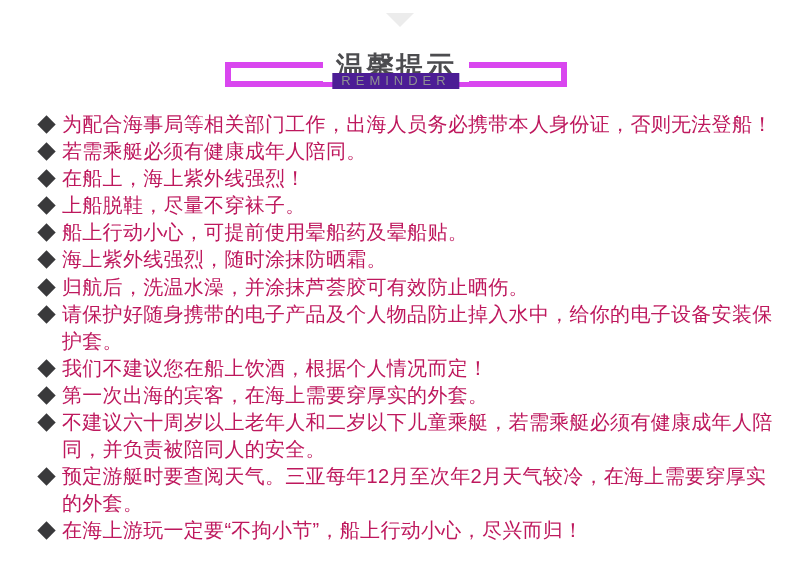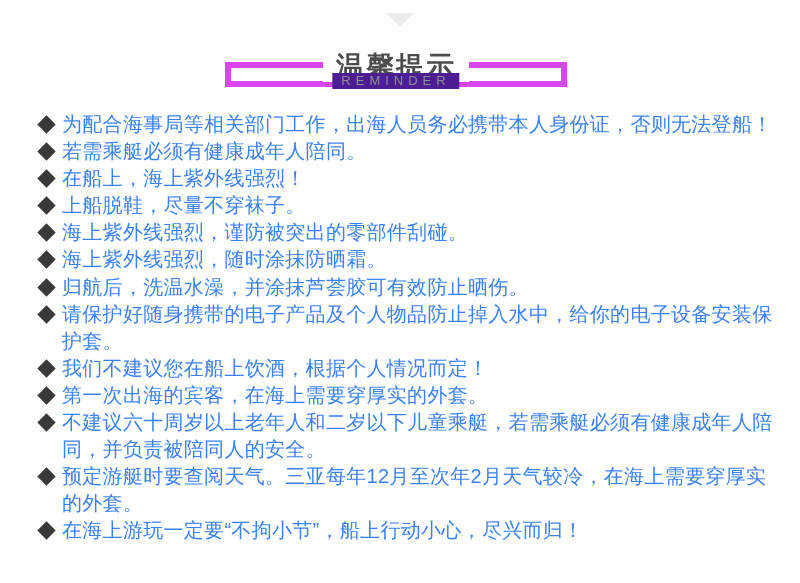--- a/index.html
+++ b/index.html
@@ -78,21 +78,21 @@
     height: 13px;
     margin: 7px 9px 0 3px;
     background: #39393b;
     transform: rotate(45deg);
   }
   .reminder-text {
     width: 712px;
     font-size: 20px;
     line-height: 27.1px;
     letter-spacing: 0.3px;
-    color: #3b82f6;
+    color: #be185d;
     word-break: break-all;
   }
 </style>
 </head>
 <body>
 
 <div class="top-triangle"></div>
 
 <div class="header-box">
   <div class="header-title">温馨提示</div>
@@ -111,21 +111,21 @@
   <li class="reminder-item">
     <span class="diamond-bullet"></span>
     <span class="reminder-text">在船上，海上紫外线强烈！</span>
   </li>
   <li class="reminder-item">
     <span class="diamond-bullet"></span>
     <span class="reminder-text">上船脱鞋，尽量不穿袜子。</span>
   </li>
   <li class="reminder-item">
     <span class="diamond-bullet"></span>
-    <span class="reminder-text">海上紫外线强烈，谨防被突出的零部件刮碰。</span>
+    <span class="reminder-text">船上行动小心，可提前使用晕船药及晕船贴。</span>
   </li>
   <li class="reminder-item">
     <span class="diamond-bullet"></span>
     <span class="reminder-text">海上紫外线强烈，随时涂抹防晒霜。</span>
   </li>
   <li class="reminder-item">
     <span class="diamond-bullet"></span>
     <span class="reminder-text">归航后，洗温水澡，并涂抹芦荟胶可有效防止晒伤。</span>
   </li>
   <li class="reminder-item">

